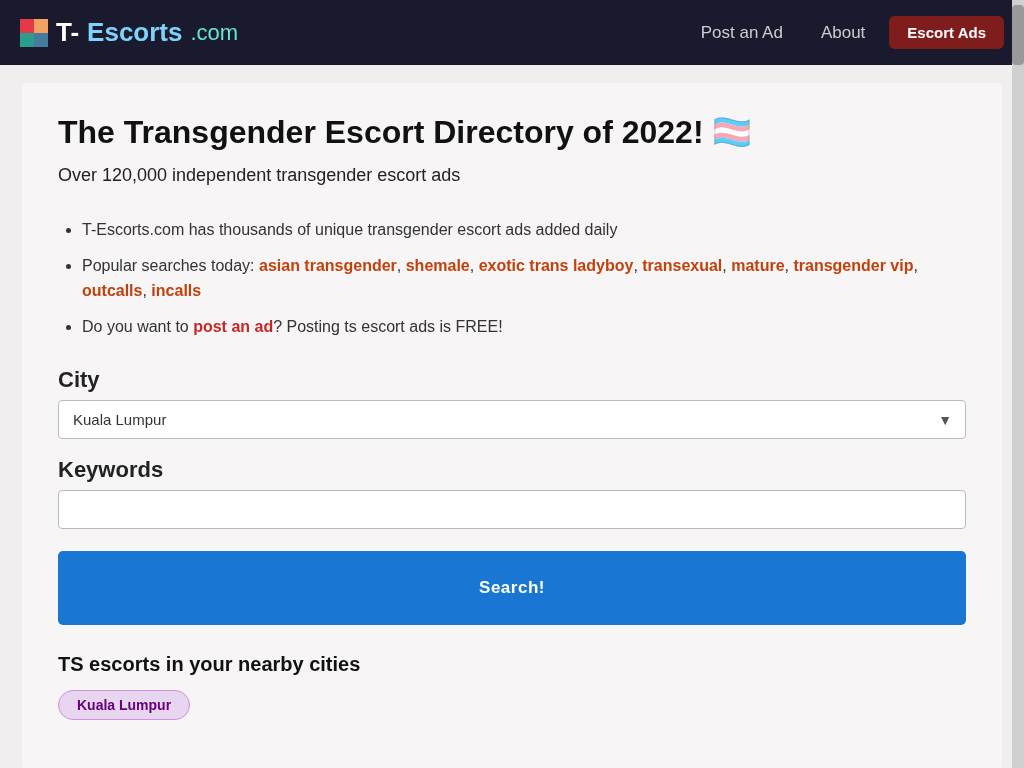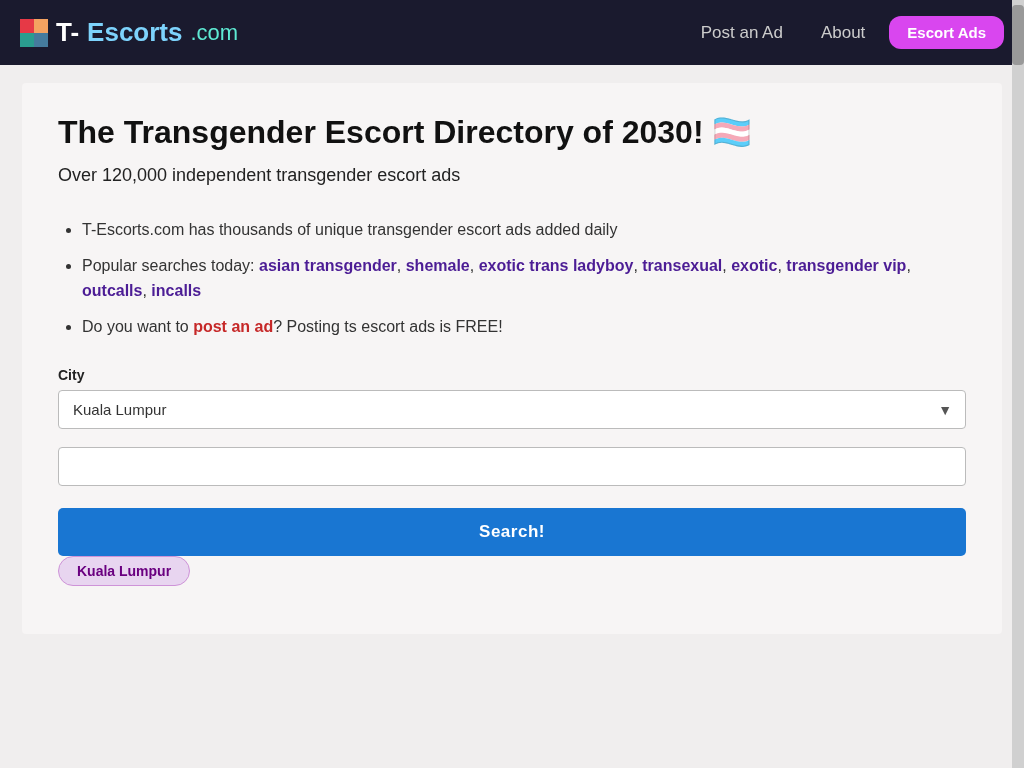--- a/index.html
+++ b/index.html
@@ -47,21 +47,21 @@
     }
     .nav-btn {
       color: #ffffff;
       border: none;
       border-radius: 6px;
       padding: 8px 18px;
       font-size: 15px;
       cursor: pointer;
       font-weight: 600;
     }
-    .nav-btn-green { background: #d946ef; border-radius: 12px; }
+    .nav-btn-green { background: #7f1d1d; }
 
     
     .scrollbar {
       position: fixed;
       right: 0;
       top: 0;
       width: 12px;
       height: 768px;
       background: #d0d0d0;
     }
@@ -98,27 +98,27 @@
       list-style: disc;
       padding-left: 24px;
       margin-bottom: 8px;
     }
     .bullet-list li {
       font-size: 16px;
       color: #333;
       margin-bottom: 10px;
       line-height: 1.6;
     }
-    .bullet-list li b { color: #4c1d95; font-weight: bold; }
+    .bullet-list li b { color: #c2410c; font-weight: bold; }
     .link-red { color: #c62828; font-weight: 600; text-decoration: none; }
 
     
     .form-section { margin-top: 28px; }
     .form-label {
-      font-size: 14px;
+      font-size: 22px;
       font-weight: bold;
       color: #222;
       margin-bottom: 7px;
       display: block;
     }
     .city-select-wrapper {
       position: relative;
       margin-bottom: 18px;
     }
     .city-select {
@@ -151,21 +151,21 @@
       background: #fff;
       color: #333;
       margin-bottom: 22px;
     }
     .search-btn {
       width: 100%;
       background: #1976d2;
       color: #fff;
       border: none;
       border-radius: 5px;
-      padding: 14px;
+      padding: 27px;
       font-size: 17px;
       font-weight: 600;
       cursor: pointer;
       letter-spacing: 0.5px;
     }
 
     
     .nearby-title {
       font-size: 20px;
       color: #111;
@@ -207,45 +207,47 @@
     <a class="nav-link-plain" href="#">About</a>
     <button class="nav-btn nav-btn-green">Escort Ads</button>
   </div>
 </nav>
 
 <div class="scrollbar">
   <div class="scrollbar-thumb"></div>
 </div>
 
 <div class="main-container">
-  <h1 class="page-title">The Transgender Escort Directory of 2030! 🏳️‍⚧️</h1>
+  <h1 class="page-title">The Transgender Escort Directory of 2022! 🏳️‍⚧️</h1>
   <p class="subtitle">Over 120,000 independent transgender escort ads</p>
 
   <ul class="bullet-list">
     <li>
       <span>T-Escorts.com has thousands of unique transgender escort ads added daily</span>
     </li>
     <li>
-      <span>Popular searches today: <b>asian transgender</b>, <b>shemale</b>, <b>exotic trans ladyboy</b>, <b>transexual</b>, <b>exotic</b>, <b>transgender vip</b>, <b>outcalls</b>, <b>incalls</b></span>
+      <span>Popular searches today: <b>asian transgender</b>, <b>shemale</b>, <b>exotic trans ladyboy</b>, <b>transexual</b>, <b>mature</b>, <b>transgender vip</b>, <b>outcalls</b>, <b>incalls</b></span>
     </li>
     <li>
       <span>Do you want to <a class="link-red" href="#">post an ad</a>? Posting ts escort ads is FREE!</span>
     </li>
   </ul>
 
   <div class="form-section">
     <label class="form-label">City</label>
     <div class="city-select-wrapper">
       <select class="city-select">
         <option>Kuala Lumpur</option>
       </select>
       <span class="city-select-arrow">▼</span>
     </div>
 
+    <label class="form-label">Keywords</label>
     <input class="keywords-input" type="text" style="">
 
     <button class="search-btn">Search!</button>
   </div>
 
+  <h2 class="nearby-title">TS escorts in your nearby cities</h2>
   <div>
     <span class="city-tag">Kuala Lumpur</span>
   </div>
 </div>
 
 </body></html>

